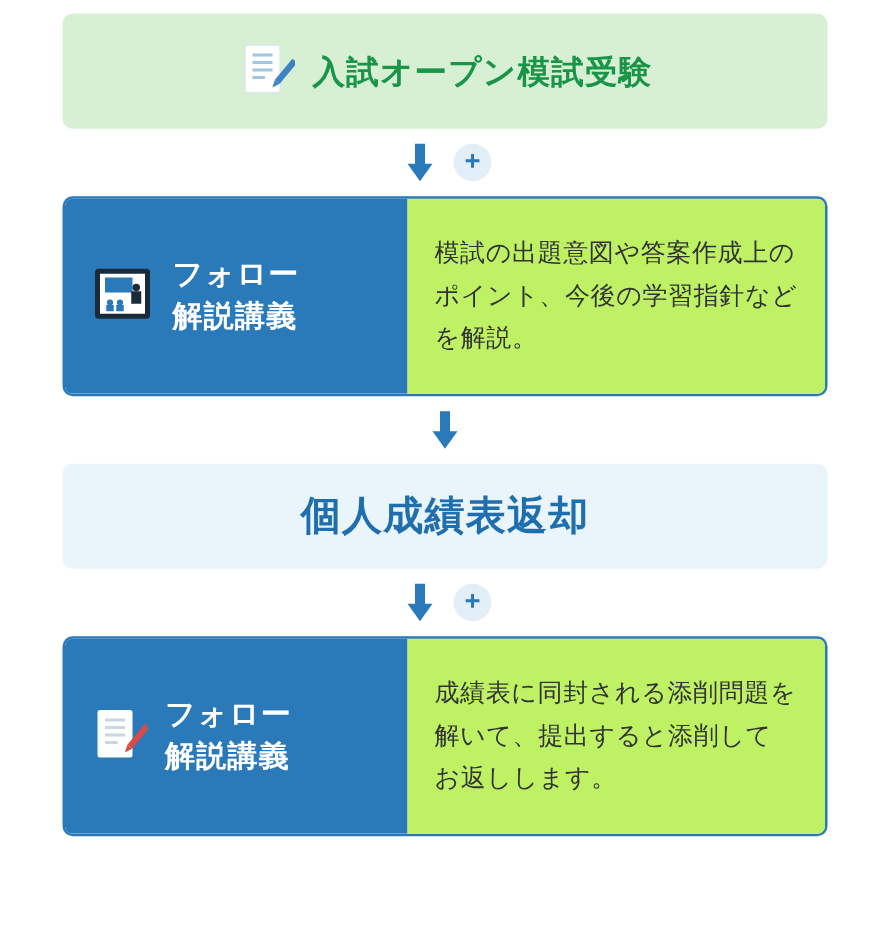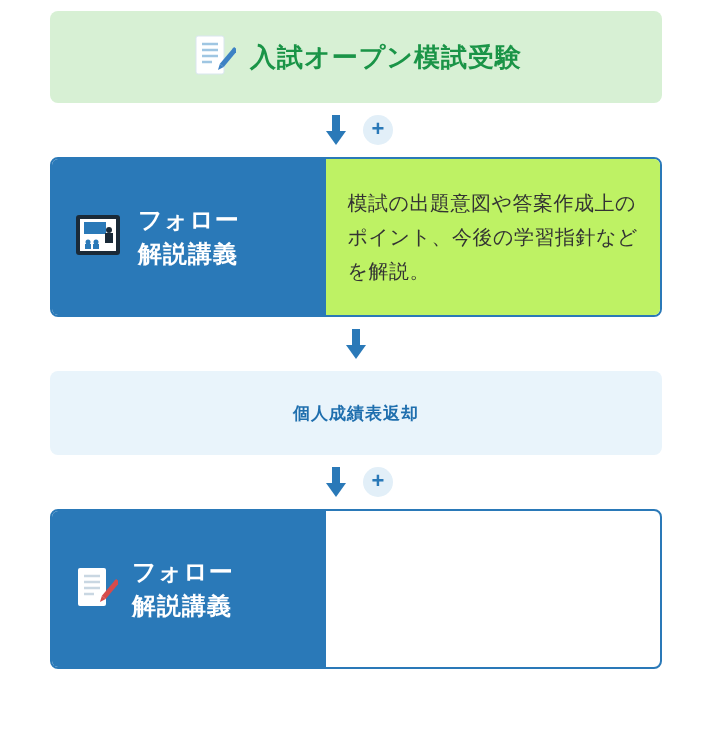--- a/index.html
+++ b/index.html
@@ -25,21 +25,21 @@
     justify-content: center;
     gap: 14px;
     margin-top: 11px;
   }
   .step-1 .title { color: #1a9447; font-size: 26px; font-weight: 700; letter-spacing: 1px; }
   .step-3 {
     background: #e9f4fb;
     height: 84px;
     justify-content: center;
   }
-  .step-3 .title { color: #1f6fae; font-size: 17px; font-weight: 700; letter-spacing: 1px; }
+  .step-3 .title { color: #1f6fae; font-size: 32px; font-weight: 700; letter-spacing: 1px; }
   .step-split {
     border: 2px solid #2a79b8;
     border-radius: 8px;
     display: flex;
     width: 100%;
     overflow: hidden;
     min-height: 160px;
   }
   .split-left {
     background: #2a79b8;
@@ -202,13 +202,16 @@
           <polygon points="32,34 37,34 34.5,40" fill="#d64b4b"></polygon>
           <rect x="32" y="12" width="5" height="3" fill="#d64b4b"></rect>
         </g>
       </svg>
     </span>
     <div class="title">
       <span>フォロー</span><br>
       <span>解説講義</span>
     </div>
   </div>
+  <div class="split-right">
+    <p class="desc">成績表に同封される添削問題を解いて、提出すると添削してお返しします。</p>
+  </div>
 </div>
 
 </body></html>

